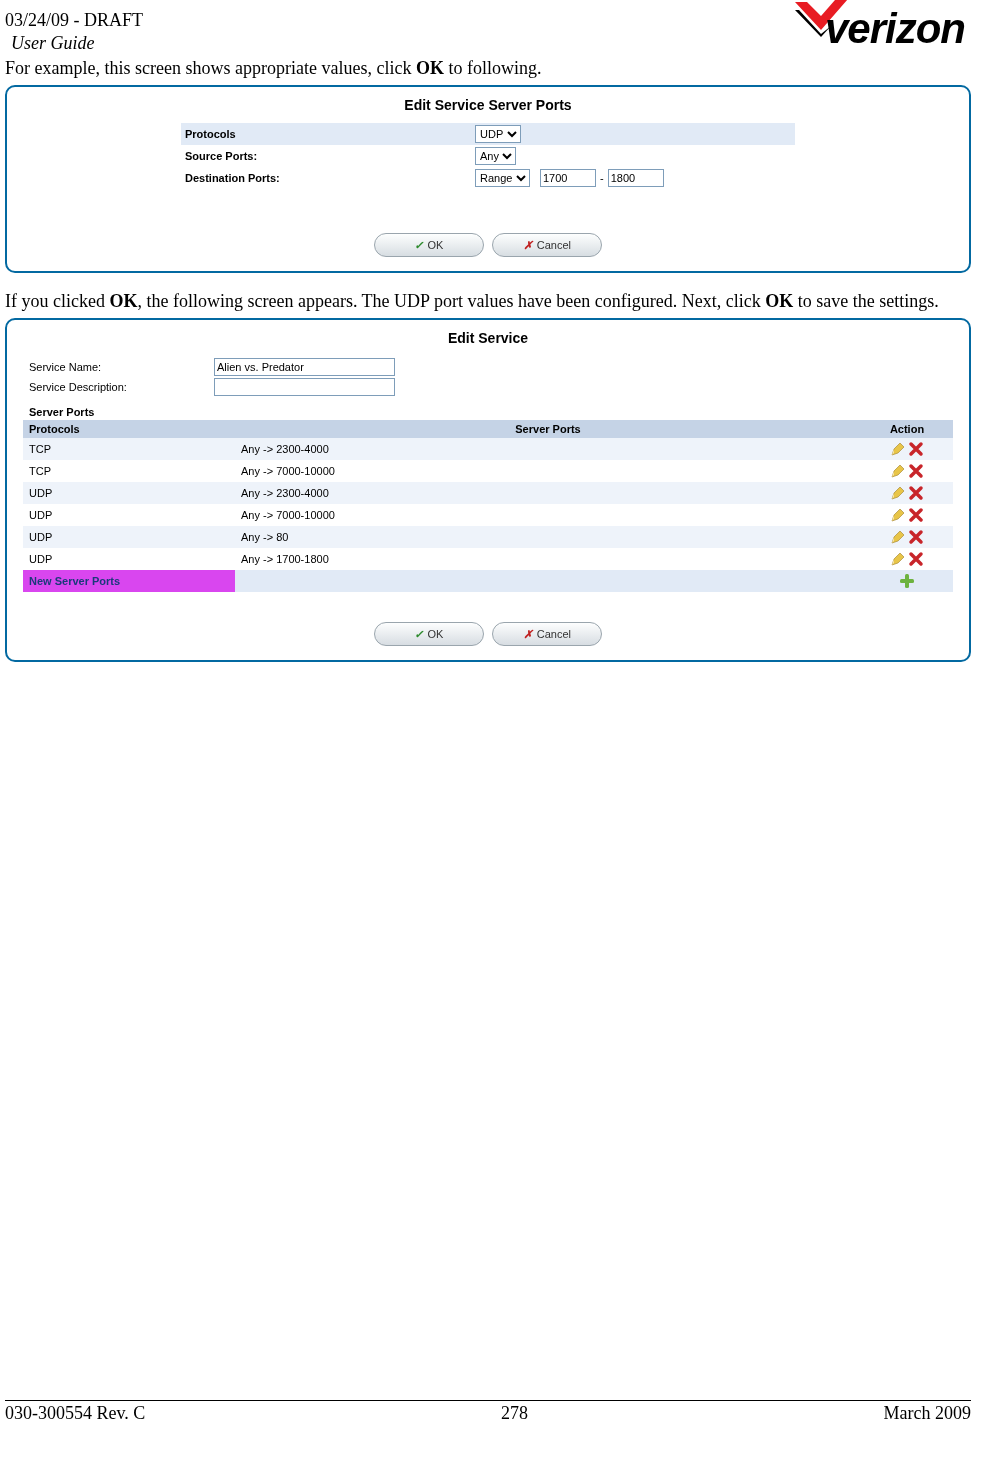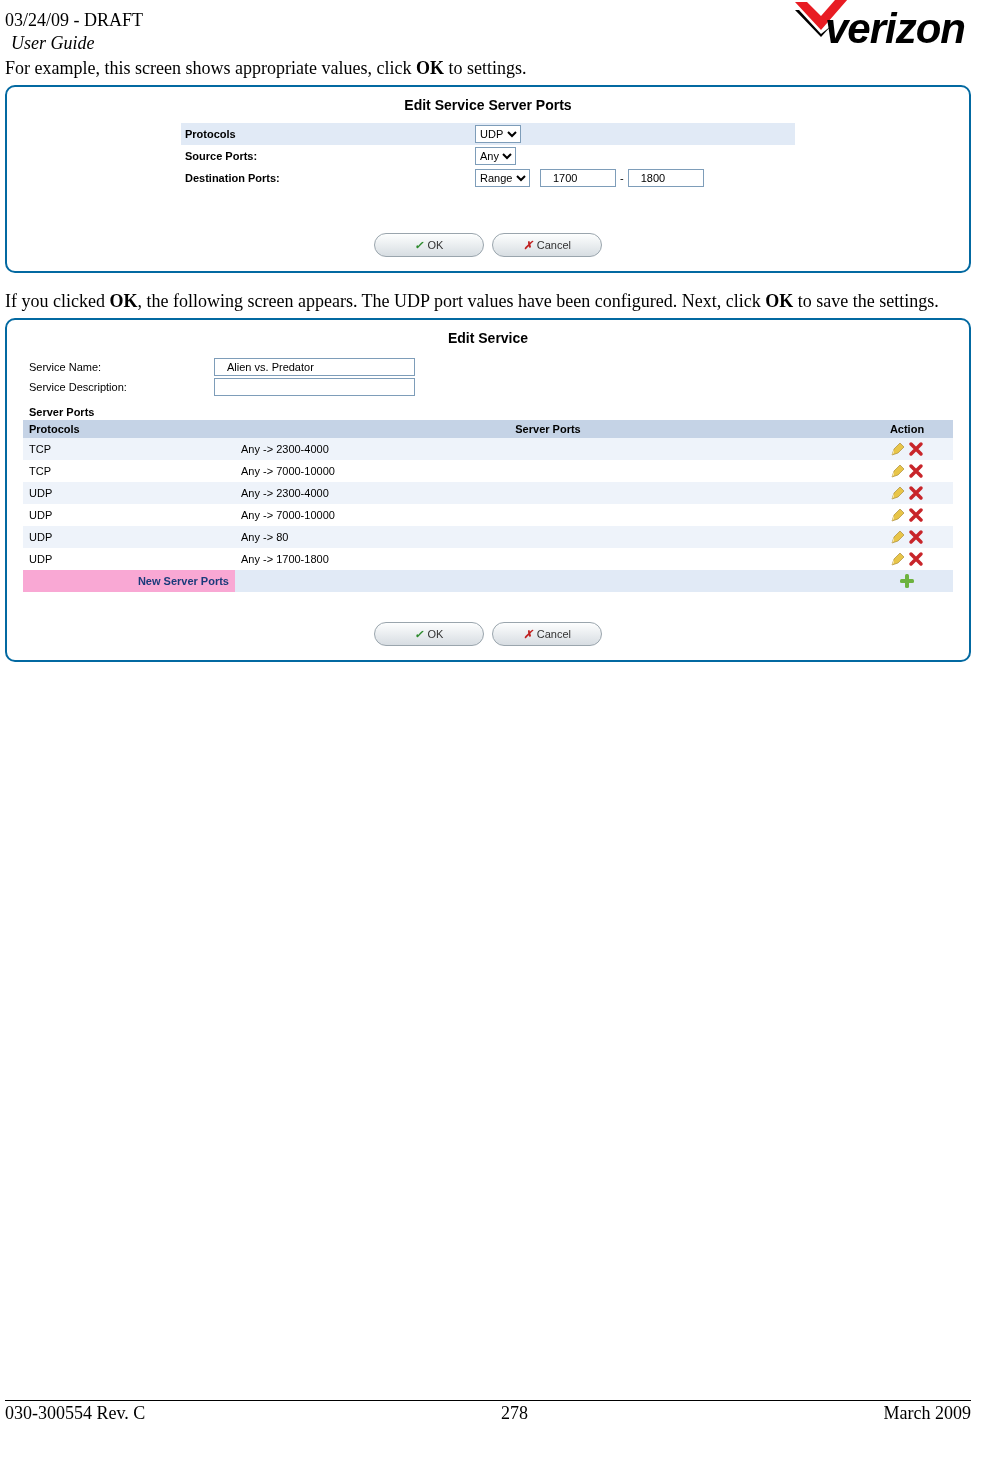--- a/index.html
+++ b/index.html
@@ -86,21 +86,21 @@
     select {
       font-size: 11px;
       border: 1px solid #7e9db9;
       background: #fff;
       height: 18px;
     }
     input[type="text"] {
       border: 1px solid #7e9db9;
       font-size: 11px;
       height: 14px;
-      padding: 1px 12px;
+      padding: 1px 2px;
     }
     .range-dash {
       margin: 0 4px;
     }
     .btn-row {
       text-align: center;
       margin-top: 44px;
     }
     .pill-btn {
       display: inline-flex;
@@ -184,22 +184,21 @@
       vertical-align: middle;
       margin-left: 2px;
     }
     .plus-icon {
       display: inline-block;
       width: 16px; height: 16px;
       vertical-align: middle;
     }
     .new-row td:first-child {
       font-weight: bold; color: #1a3a7a;
-      background: #f9a8d4;
-      text-align: right;
+      background: #d946ef;
     }
     .new-row td { background: #e1eaf6; }
 
     .footer {
       position: absolute;
       bottom: 6px;
       left: 5px;
       right: 10px;
       border-top: 1px solid #000;
       display: flex;
@@ -220,21 +219,21 @@
   </svg>
   <div class="verizon-logo">verizon</div>
 
   <div class="draft">03/24/09 - DRAFT</div>
 
   <div class="hdr-row">
     <div>User Guide</div>
   </div>
 
   <div class="body-text">
-    <span>For example, this screen shows appropriate values, click </span><b>OK</b><span> to settings.</span>
+    <span>For example, this screen shows appropriate values, click </span><b>OK</b><span> to following.</span>
   </div>
 
   <div class="screenshot-frame">
     <div class="panel-title">Edit Service Server Ports</div>
     <div class="inner-pad1">
       <div class="fld-row hdr">
         <div class="fld-label">Protocols</div>
         <select>
           <option>UDP</option>
         </select>

